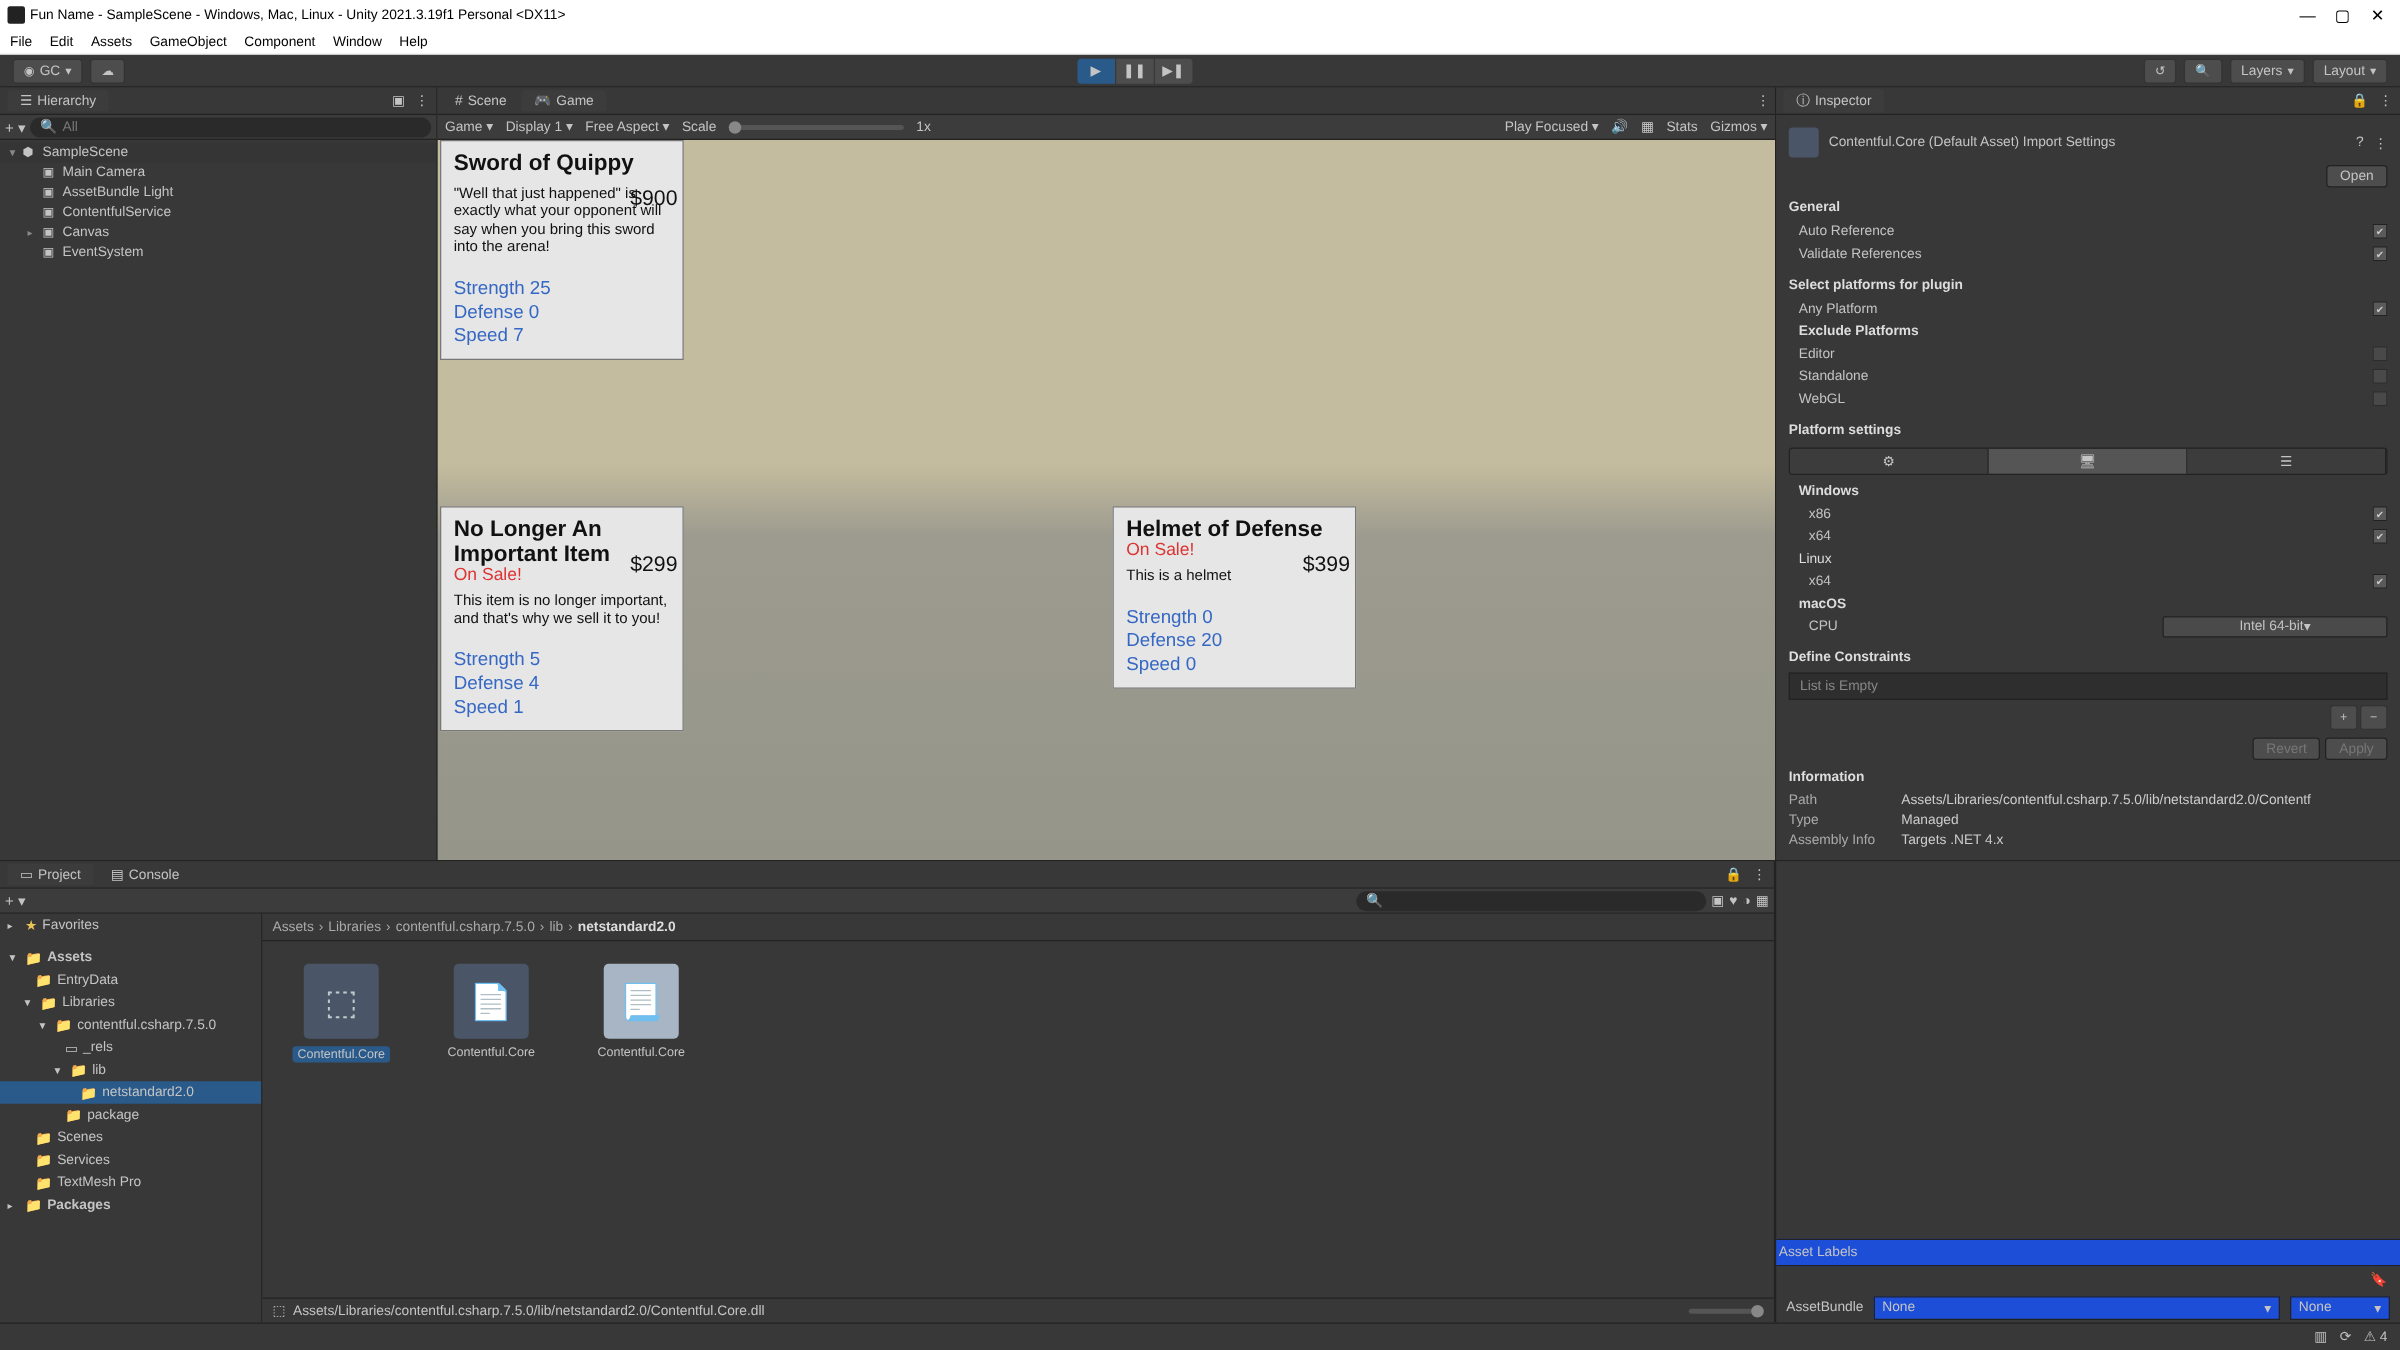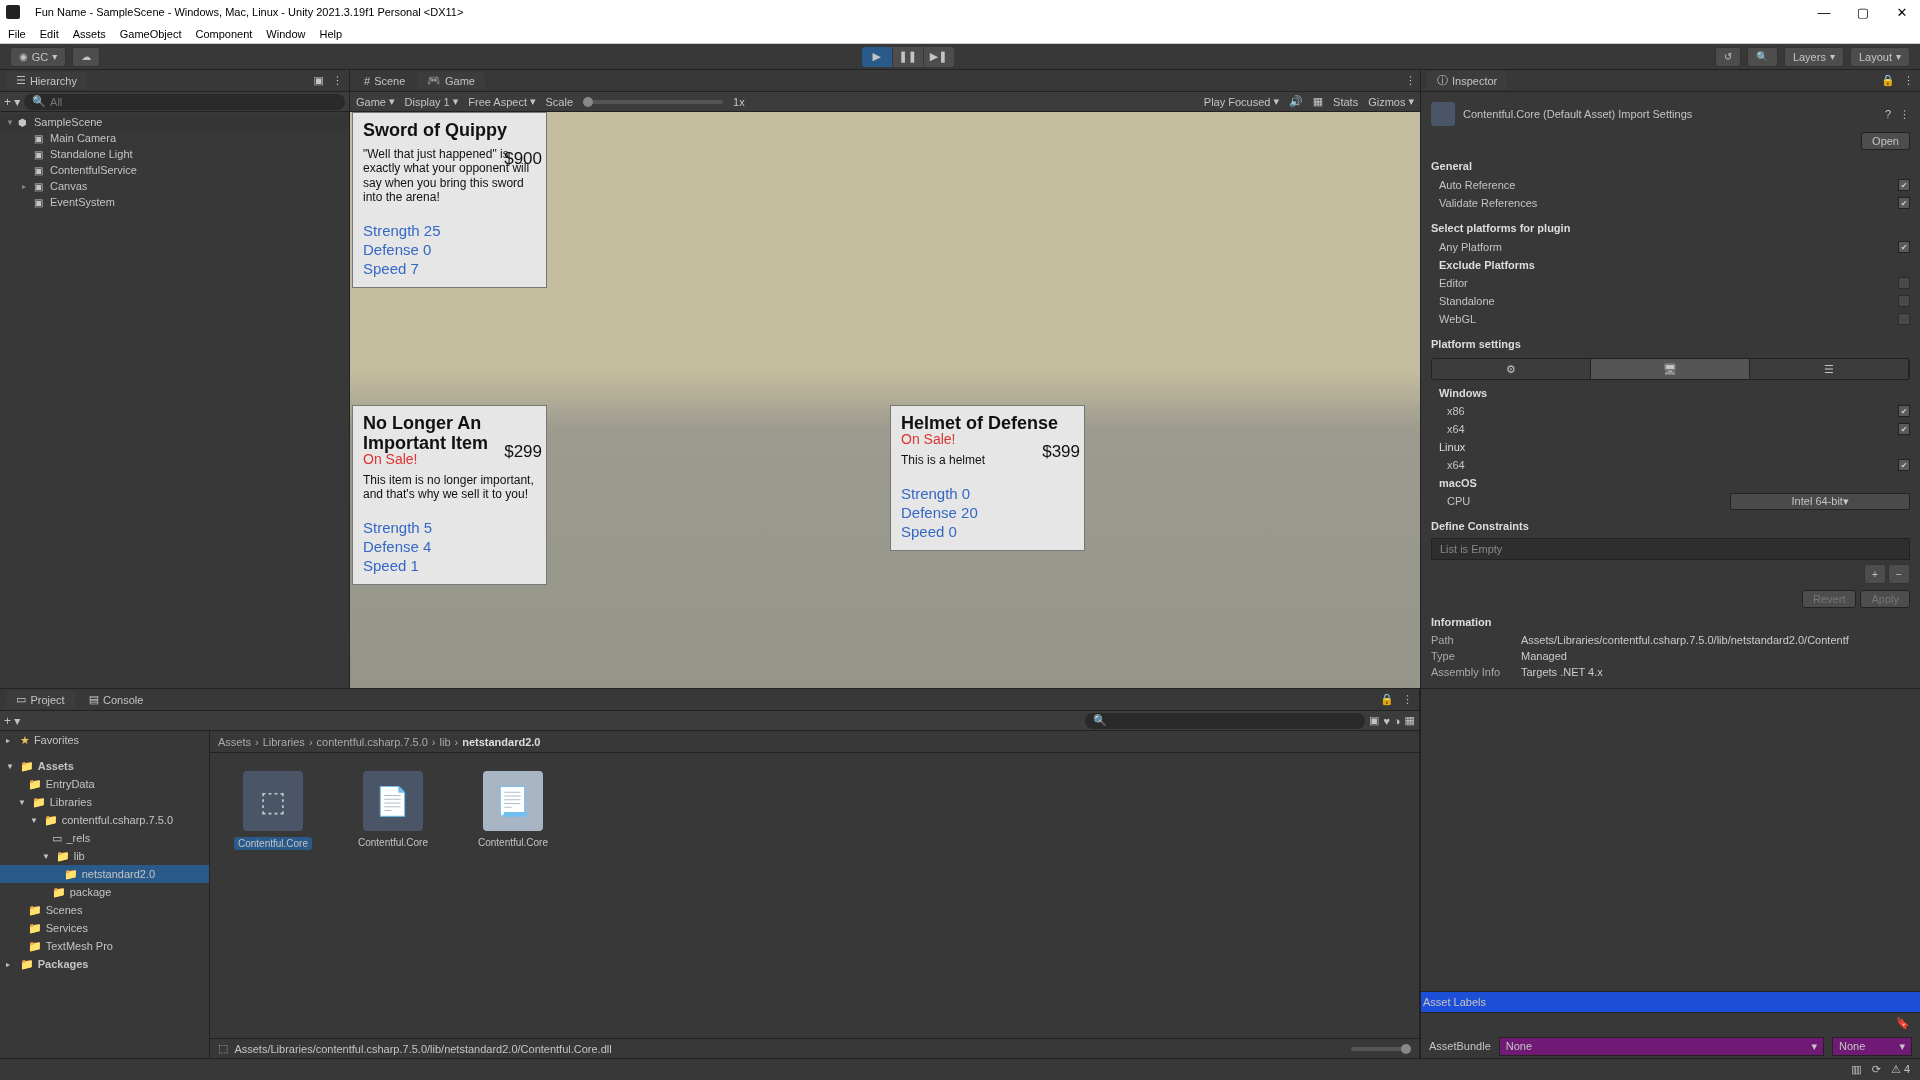--- a/index.html
+++ b/index.html
@@ -1,17 +1,17 @@
 <!DOCTYPE html>
 <html><head>
 <meta charset="utf-8">
 <style>
 *{margin:0;padding:0;box-sizing:border-box;font-family:Arial,Helvetica,sans-serif;font-size:11px;color:#c4c4c4;user-select:none}
 body{background:#383838;width:1920px;height:1080px;overflow:hidden;display:flex;flex-direction:column}
-.titlebar{height:22px;background:#fff;display:flex;align-items:center;padding:12px 6px;color:#000;gap:15px}
+.titlebar{height:22px;background:#fff;display:flex;align-items:center;padding:12px 6px;color:#000;gap:4px}
 .titlebar .unity-icon{width:14px;height:14px;background:#222;border-radius:2px}
 .titlebar .title{color:#000;flex:1}
 .titlebar .wbtn{width:24px;height:20px;display:flex;align-items:center;justify-content:center;color:#000;font-size:13px}
 .menubar{height:20px;background:#fff;display:flex;align-items:center;padding:0 8px;gap:14px;color:#000;border-bottom:1px solid #ccc}
 .menubar span{color:#000}
 .toolbar{height:26px;background:#383838;display:flex;align-items:center;padding:0 10px;border-bottom:1px solid #222}
 .toolbar-left{display:flex;gap:6px;align-items:center}
 .toolbar-center{flex:1;display:flex;justify-content:center;gap:1px}
 .toolbar-right{display:flex;gap:6px;align-items:center}
 .tbtn{height:20px;background:#4d4d4d;border:1px solid #333;border-radius:3px;display:flex;align-items:center;padding:0 8px;font-size:10px;gap:4px}
@@ -78,21 +78,21 @@
 .asset-item{display:flex;flex-direction:column;align-items:center;gap:6px;width:90px}
 .asset-thumb{width:60px;height:60px;background:#4a5568;border-radius:4px;display:flex;align-items:center;justify-content:center;font-size:28px;color:#bcc}
 .asset-item.sel .asset-label{background:#2a5a8a;border-radius:3px;padding:1px 4px}
 .asset-label{font-size:10px;text-align:center;white-space:nowrap}
 .proj-status{height:20px;display:flex;align-items:center;padding:0 8px;gap:6px;background:#383838;border-top:1px solid #222;font-size:10px;color:#888}
 .slider{width:60px;height:4px;background:#555;border-radius:2px;position:relative;margin-left:auto}
 .slider::after{content:"";position:absolute;right:0;top:-3px;width:10px;height:10px;background:#888;border-radius:50%}
 .inspector-bottom{width:500px;display:flex;flex-direction:column;border-left:1px solid #222;background:#383838}
 .asset-labels-h{padding:4px 2px;background:#1d4ed8;border-bottom:1px solid #222;border-top:1px solid #222}
 .assetbundle-row{display:flex;align-items:center;padding:4px 8px;gap:8px;height:24px}
-.assetbundle-row .df{flex:1;background:#701a75;border:1px solid #222;padding:2px 6px;display:flex;justify-content:space-between}
+.assetbundle-row .df{flex:1;background:#1d4ed8;border:1px solid #222;padding:2px 6px;display:flex;justify-content:space-between}
 .status-line{height:22px;background:#383838;display:flex;align-items:center;justify-content:flex-end;padding:0 10px;gap:10px;border-top:1px solid #222}
 .fav-row{display:flex;align-items:center;gap:4px;padding:2px 6px;height:18px}
 .fav-row .arrow{width:10px;font-size:8px}
 .fav-row.sel{background:#2a5a8a}
 .open-btn{margin-left:auto;background:#4d4d4d;border:1px solid #222;padding:2px 10px;border-radius:3px}
 .header-icons{margin-left:auto;display:flex;gap:8px;font-size:10px;color:#888}
 </style>
 </head>
 <body>
 
@@ -154,21 +154,21 @@
           <span class="arrow">▼</span>
           <span class="ico">⬢</span>
           <span>SampleScene</span>
         </div>
       <div class="tree-item" style="padding-left:34px">
           <span class="ico">▣</span>
           <span>Main Camera</span>
         </div>
       <div class="tree-item" style="padding-left:34px">
           <span class="ico">▣</span>
-          <span>Standalone Light</span>
+          <span>AssetBundle Light</span>
         </div>
       <div class="tree-item" style="padding-left:34px">
           <span class="ico">▣</span>
           <span>ContentfulService</span>
         </div>
       <div class="tree-item" style="padding-left:22px">
           <span class="arrow">▸</span>
           <span class="ico">▣</span>
           <span>Canvas</span>
         </div>

